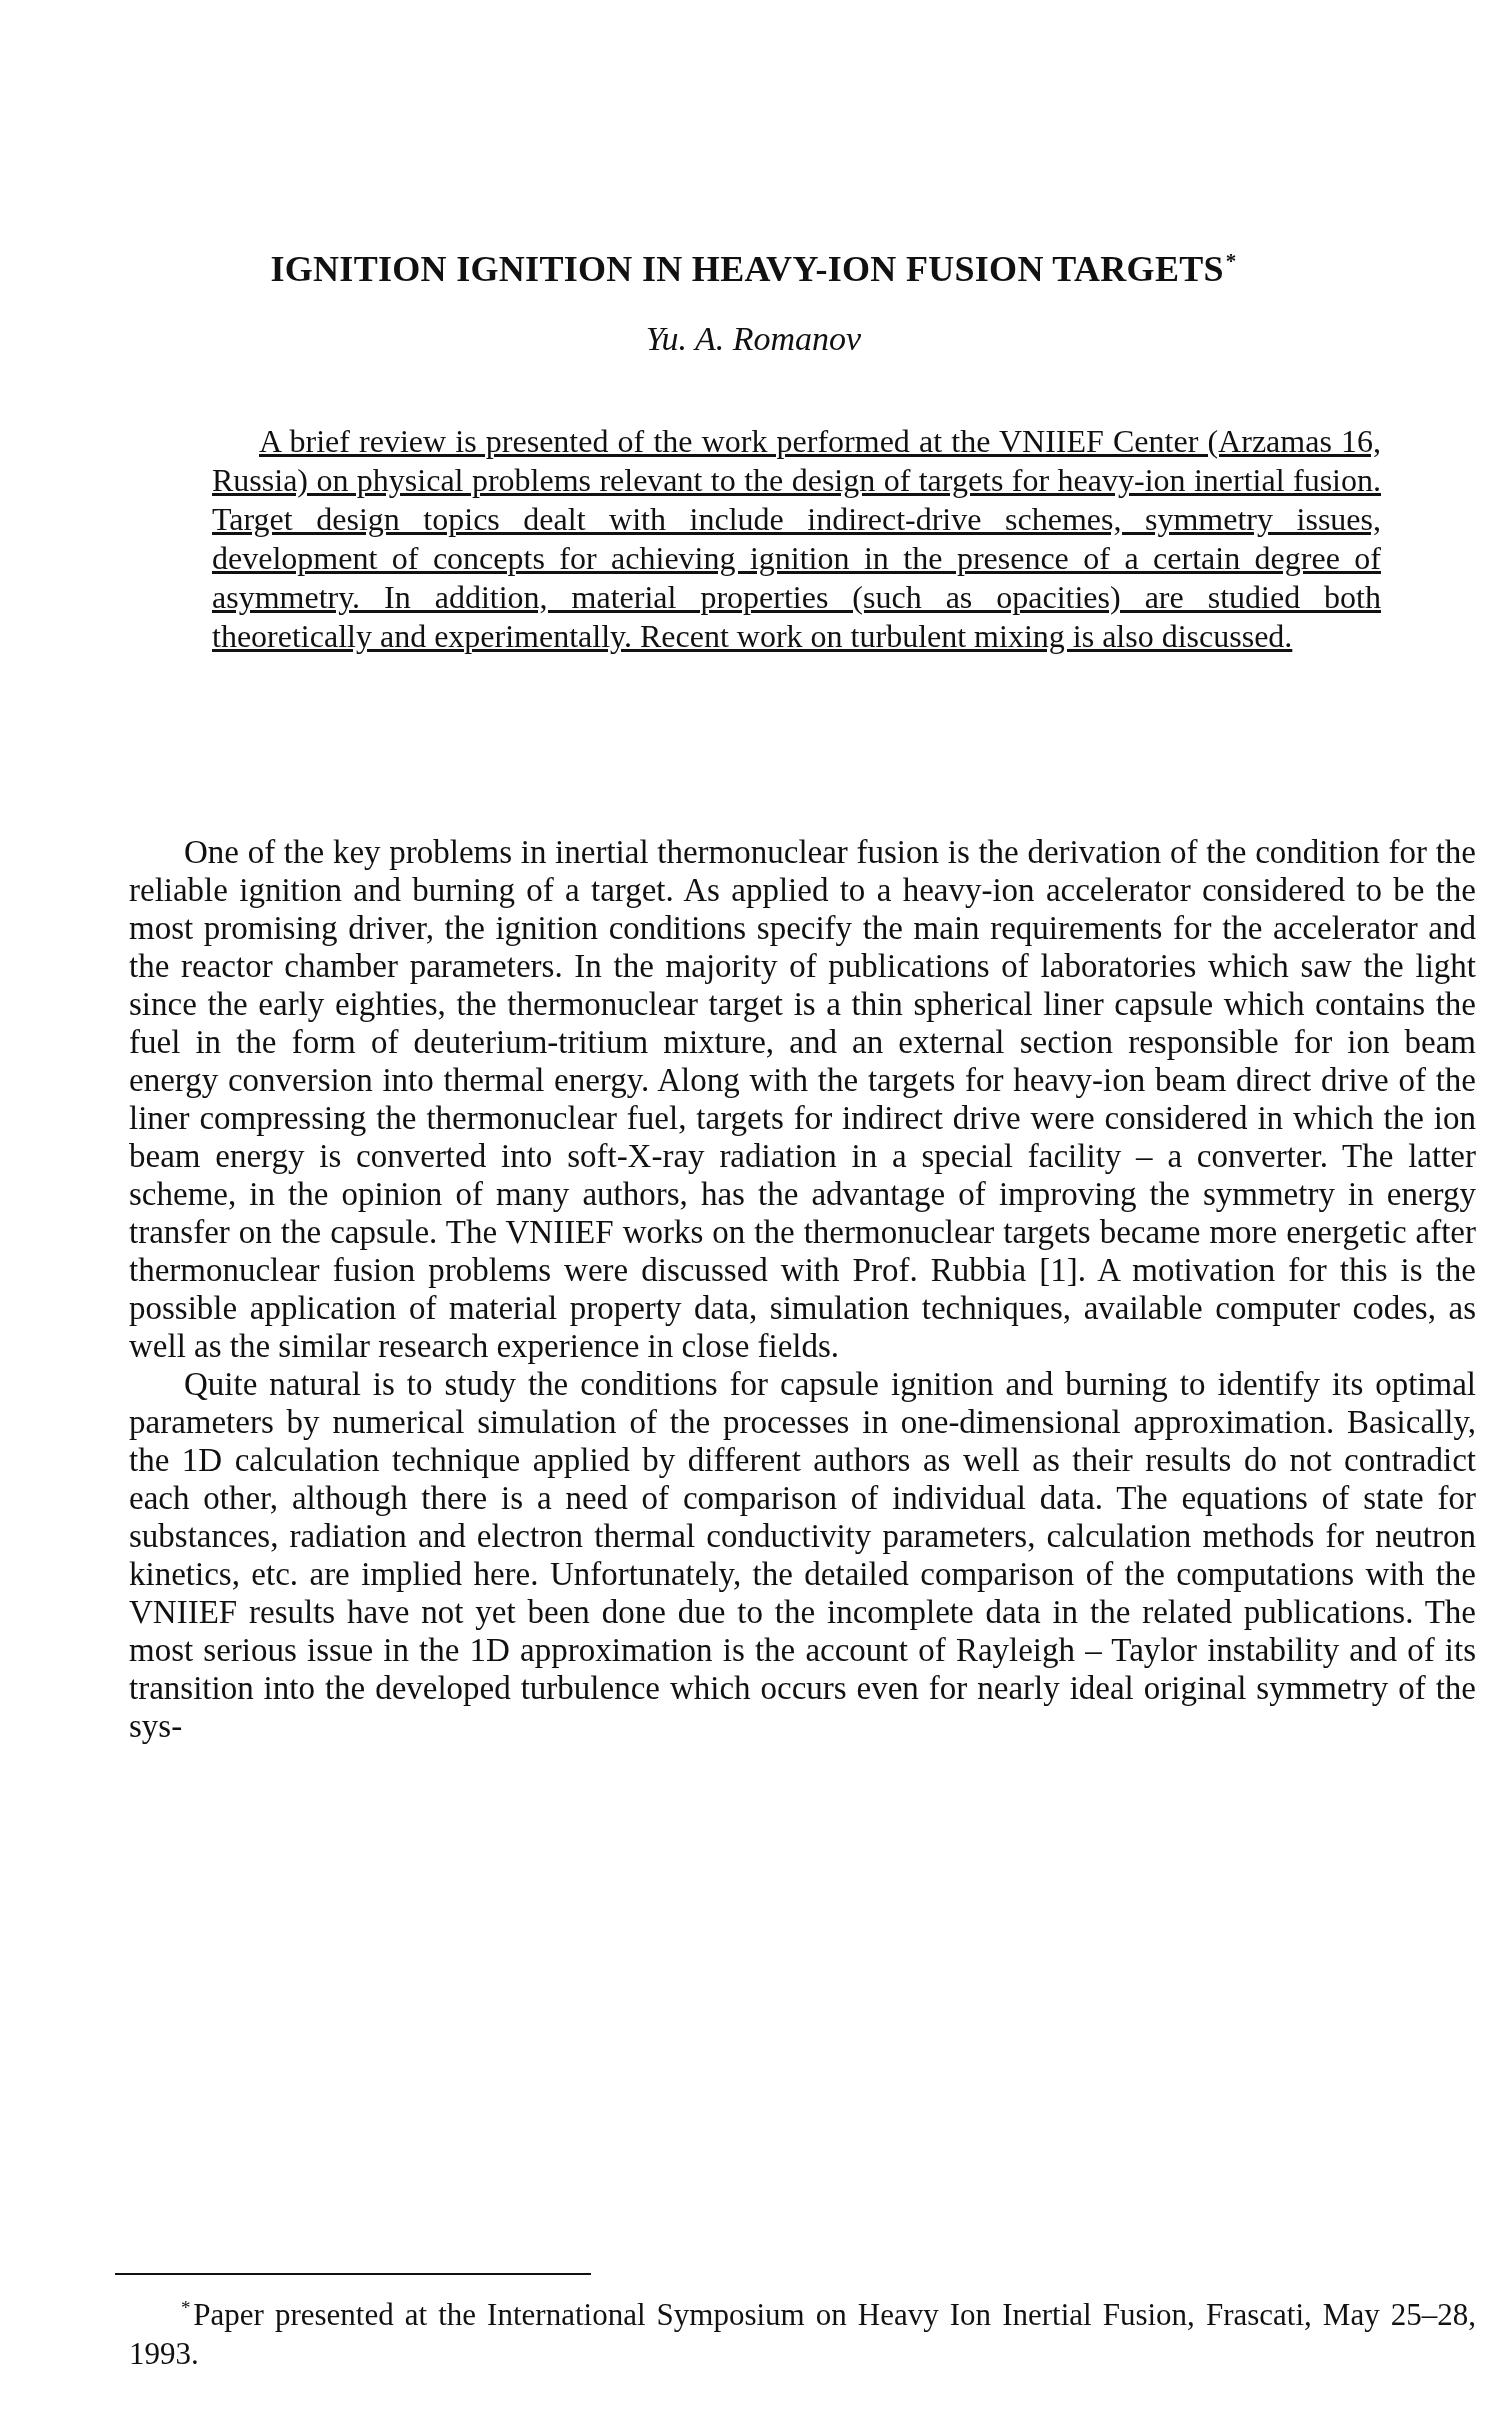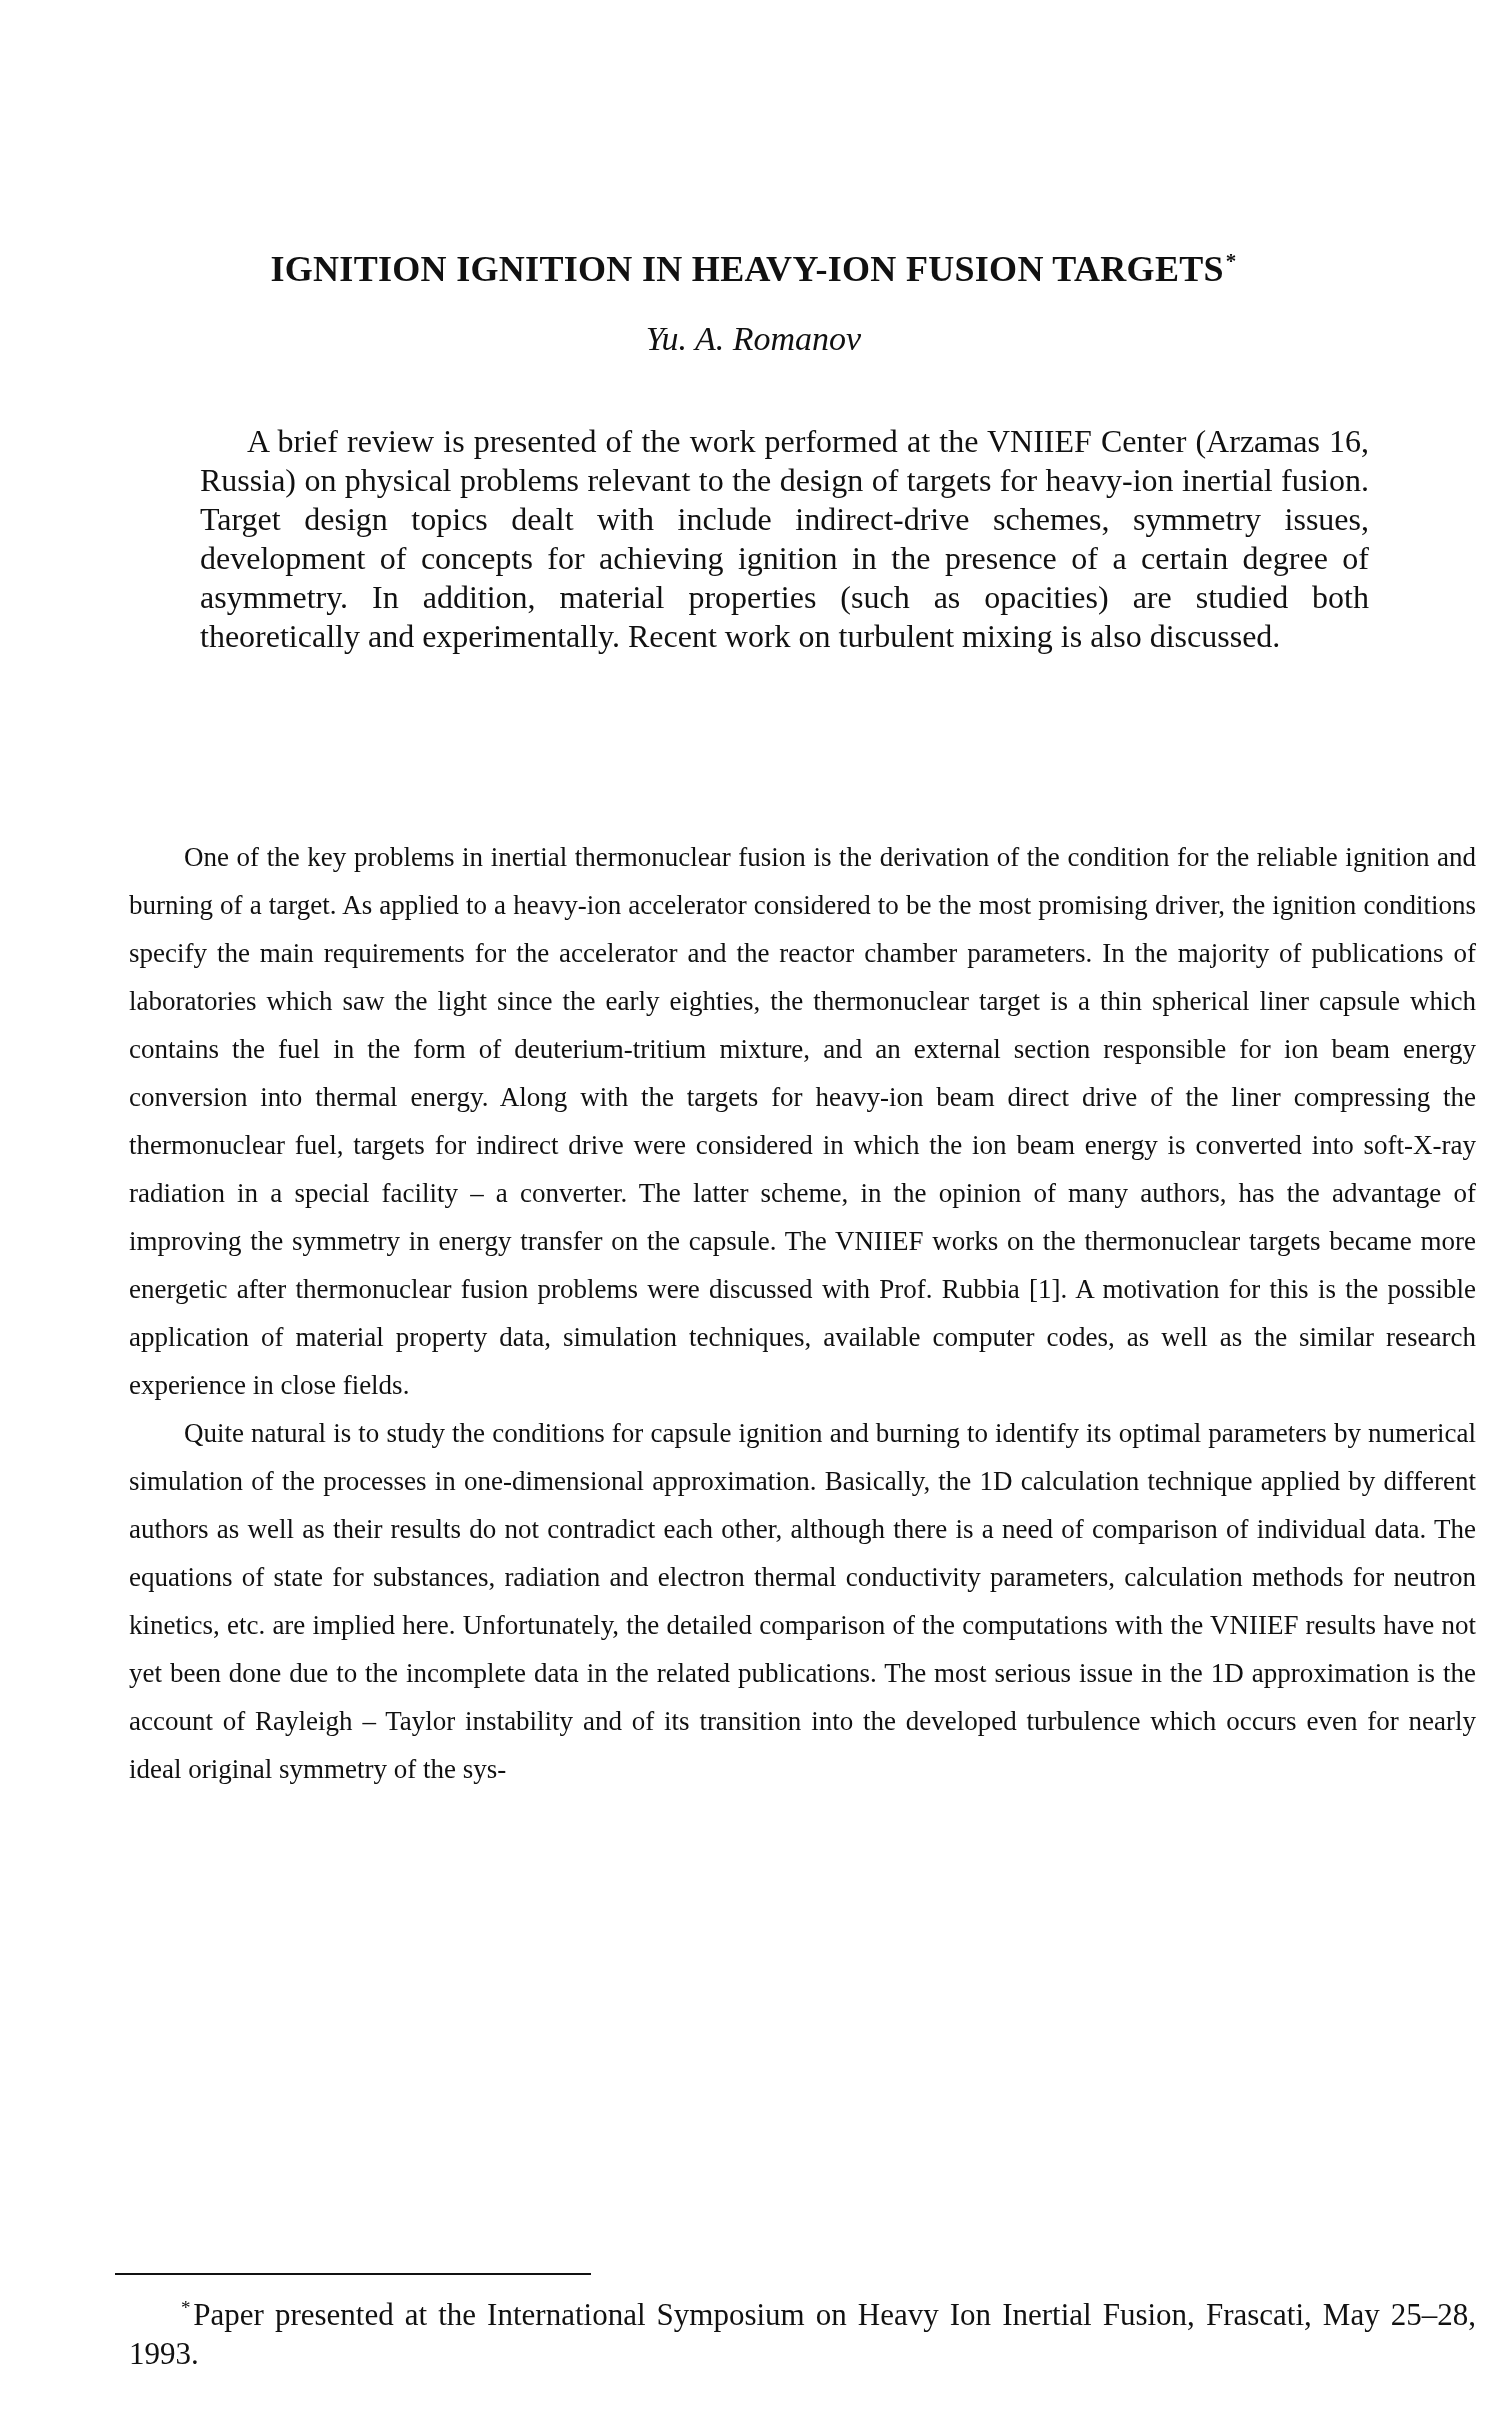--- a/index.html
+++ b/index.html
@@ -44,35 +44,36 @@
       left: 0;
       width: 1507px;
       text-align: center;
       font-style: italic;
       font-size: 34px;
       line-height: 41px;
     }
     .abstract {
       position: absolute;
       top: 422px;
-      left: 200px;
+      left: 212px;
       width: 1169px;
       font-size: 32px;
       line-height: 39px;
       text-align: justify;
       text-indent: 47px;
       margin: 0;
+      text-decoration: underline;
     }
     .body {
       position: absolute;
       top: 833px;
       left: 129px;
       width: 1347px;
-      font-size: 27px;
-      line-height: 48px;
+      font-size: 33px;
+      line-height: 38px;
       text-align: justify;
     }
     .body p {
       margin: 0;
       text-indent: 55px;
     }
     .fn-rule {
       position: absolute;
       top: 2273px;
       left: 115px;

